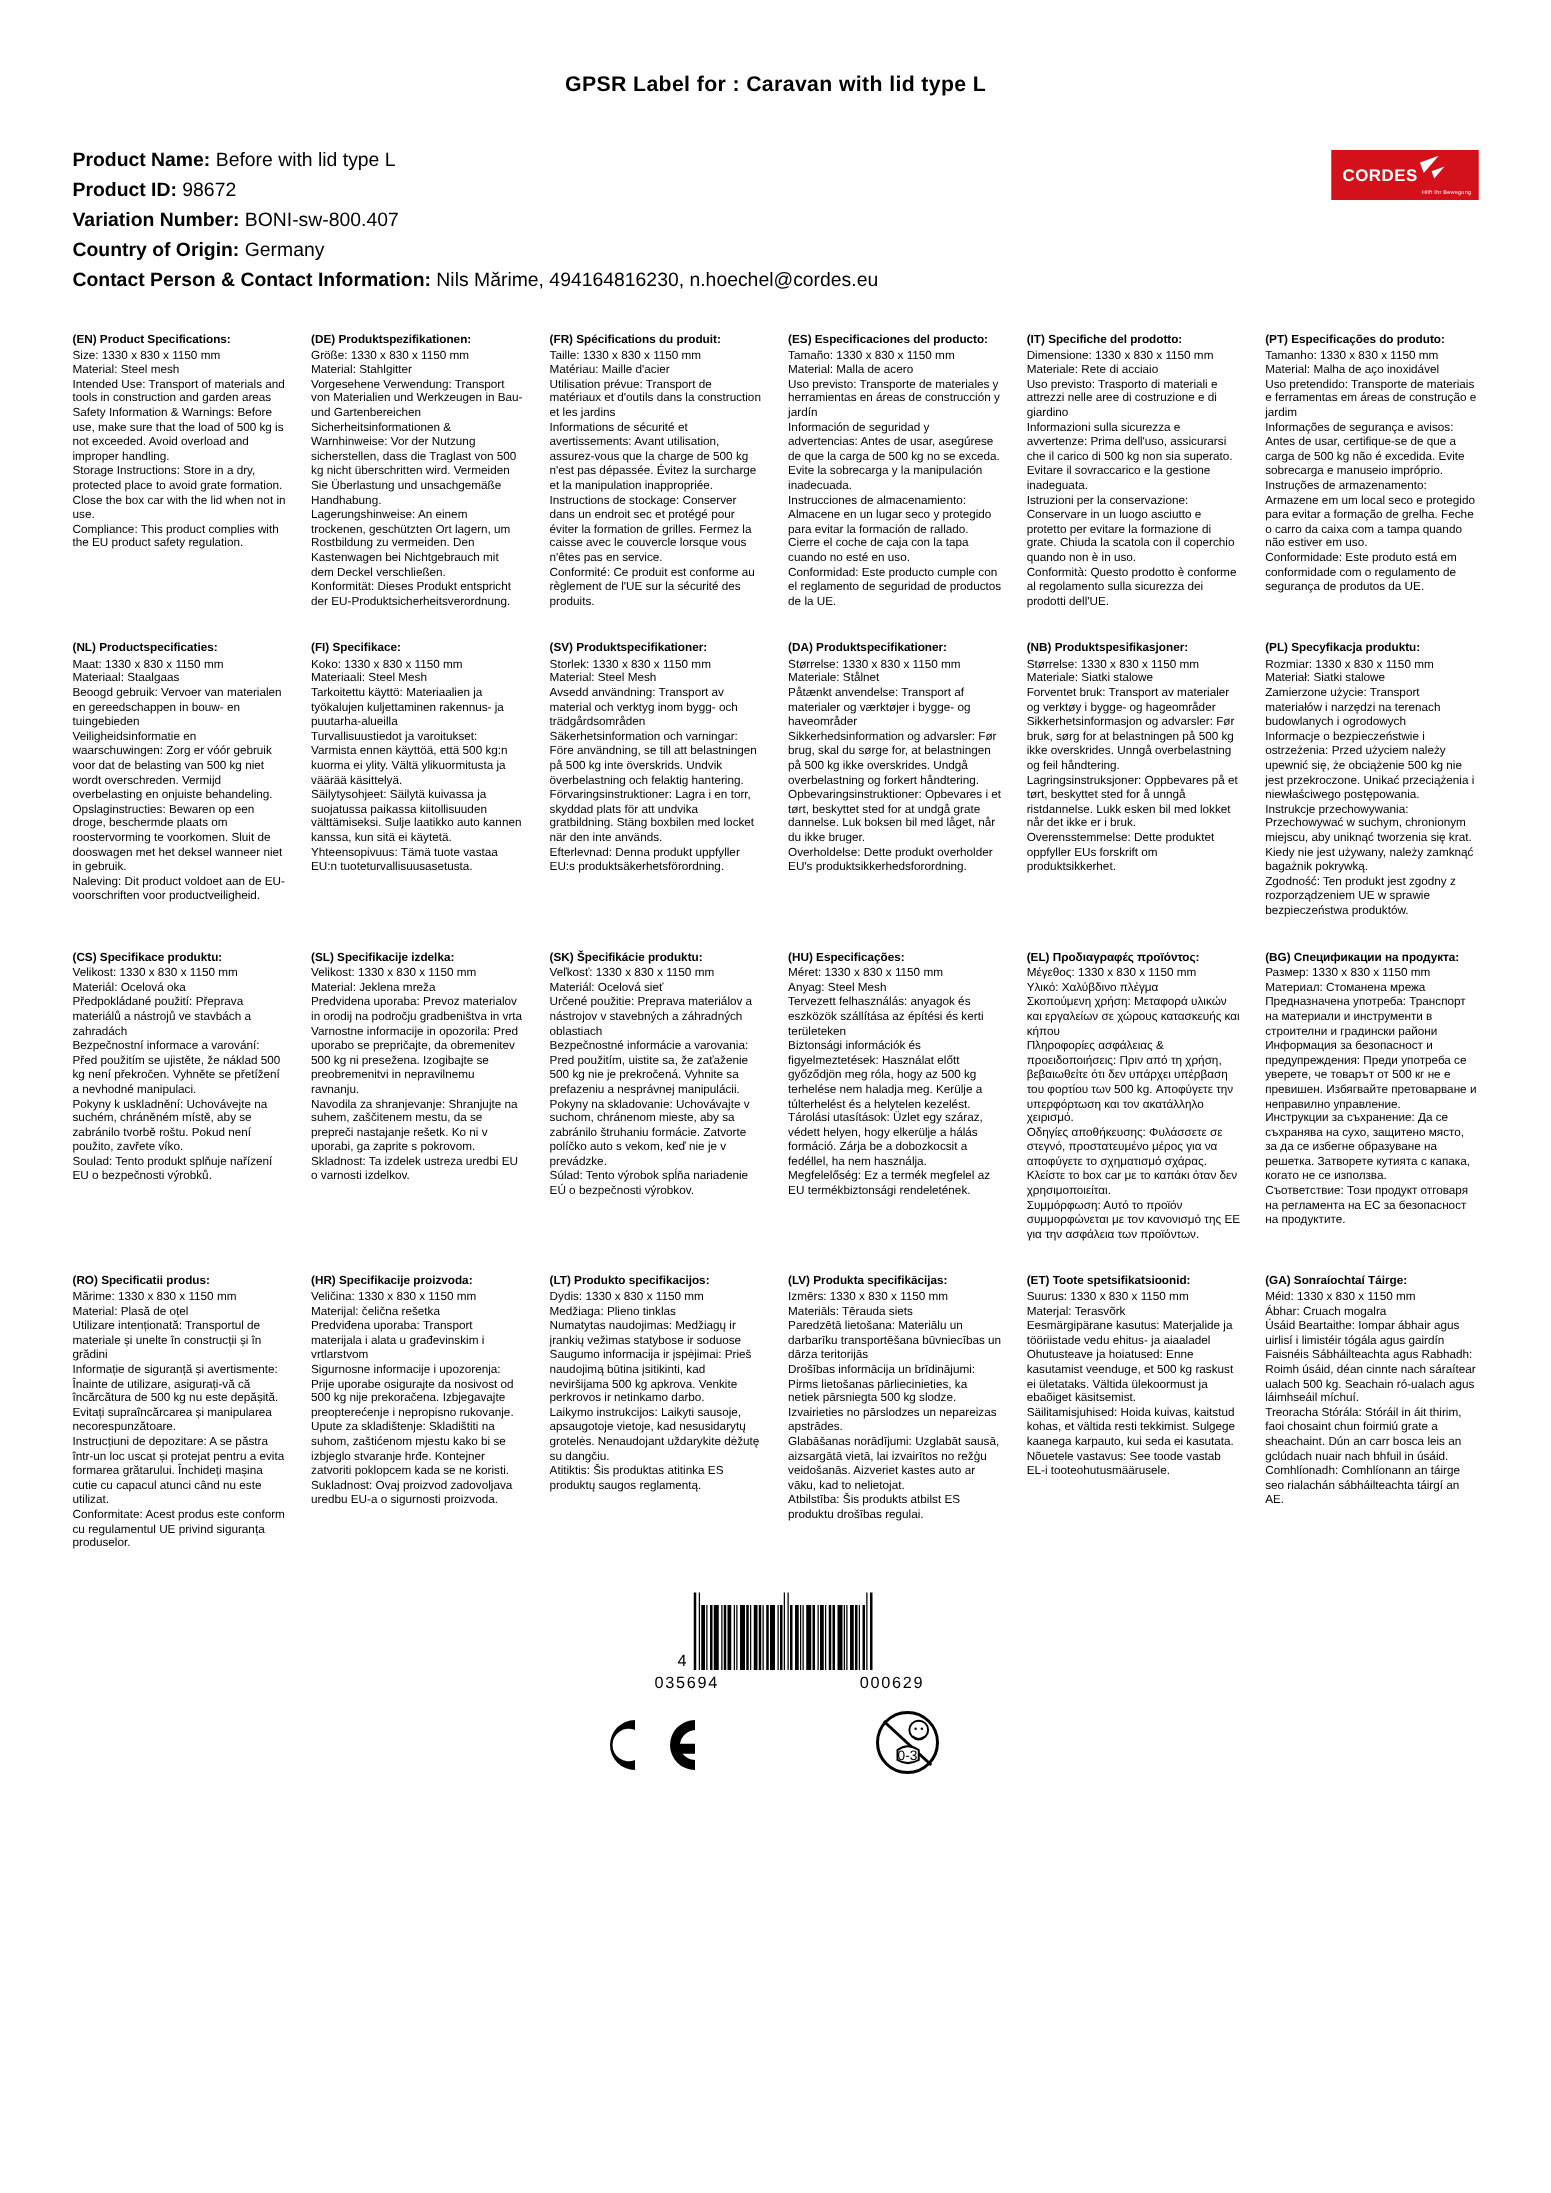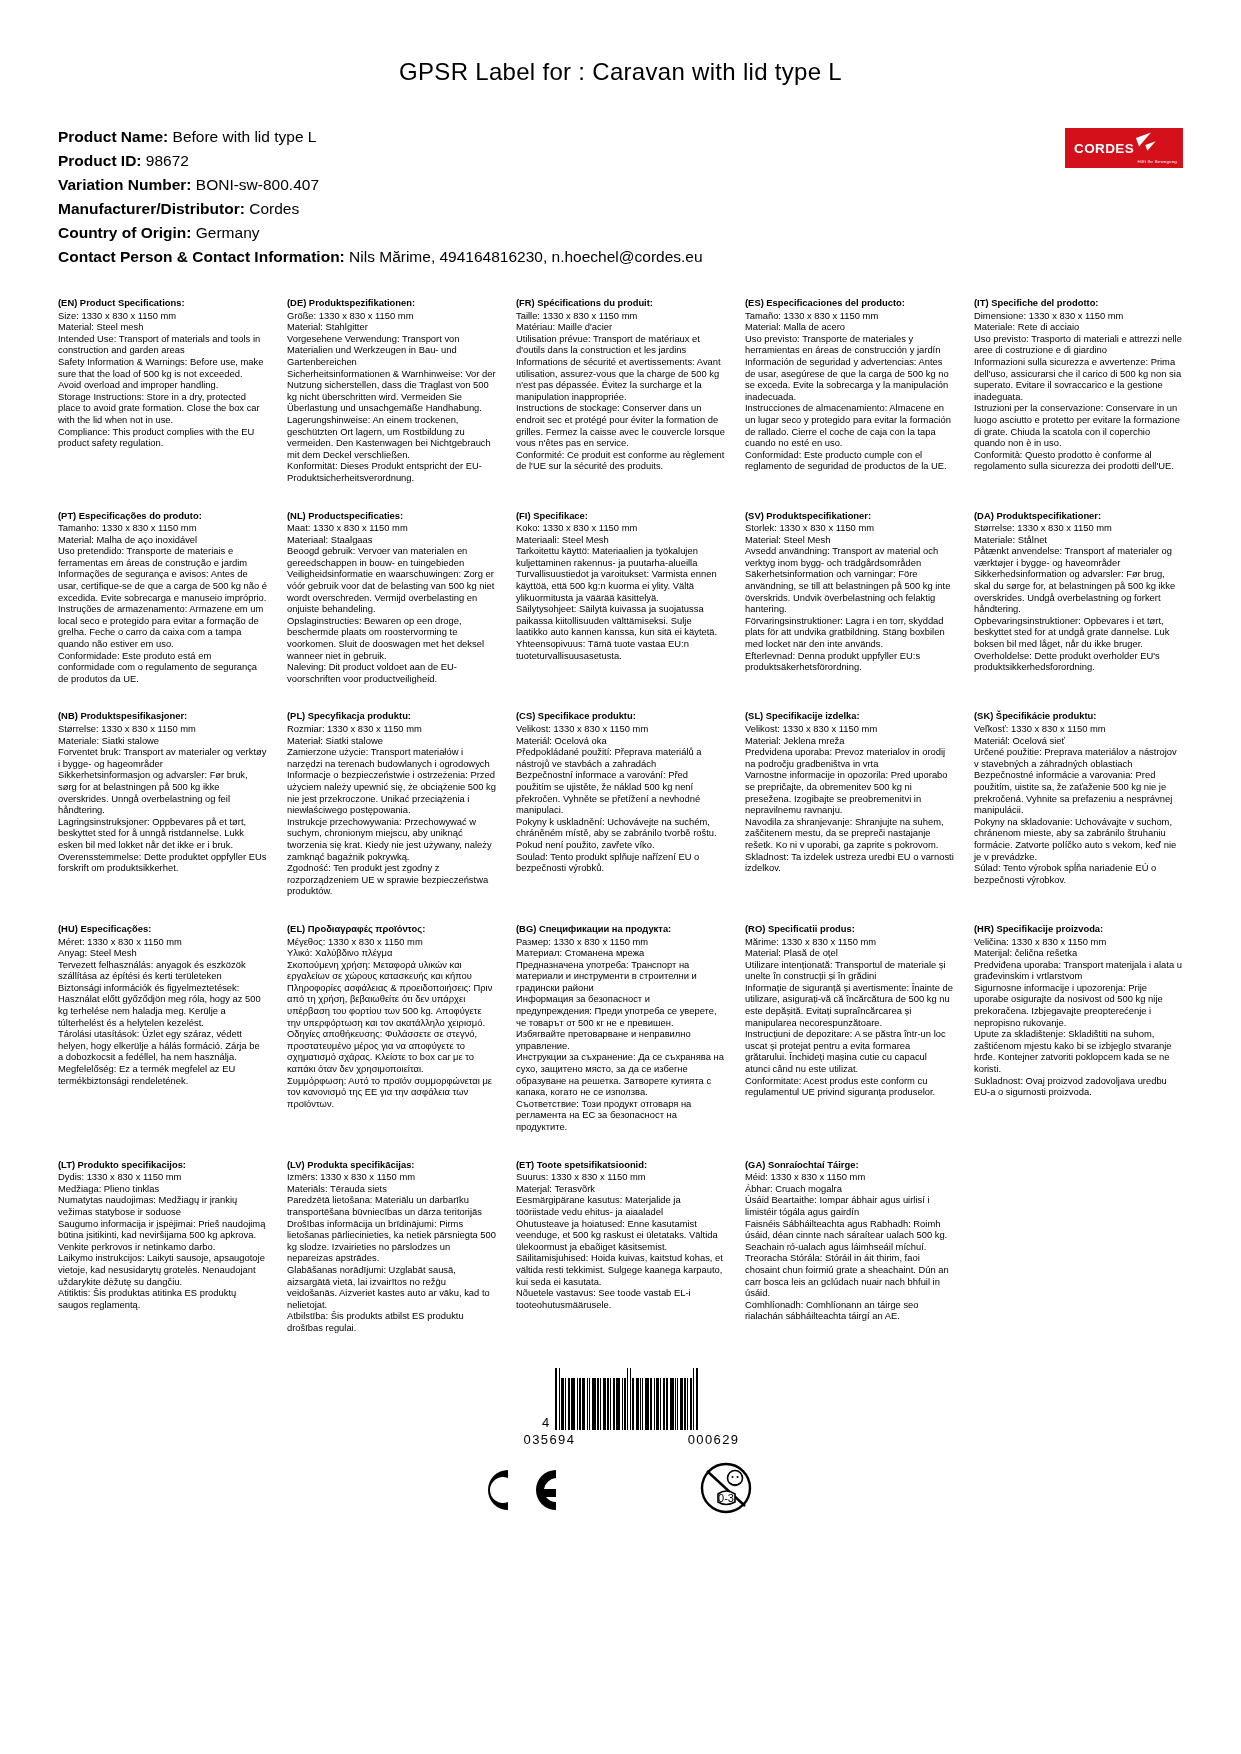--- a/index.html
+++ b/index.html
@@ -12,22 +12,22 @@
     color: #000000;
   }
   .page {
     width: 1241px;
     min-height: 1754px;
     padding: 44px 58px 20px 58px;
     position: relative;
   }
   .doc-title {
     text-align: center;
-    font-size: 24px;
-    font-weight: normal;
+    font-size: 17px;
+    font-weight: bold;
     letter-spacing: 0.3px;
     margin: 14px 0 40px 0;
   }
   .header-block {
     position: relative;
     margin-bottom: 30px;
   }
   .hdr-row {
     font-size: 15.5px;
     line-height: 21px;
@@ -76,21 +76,21 @@
     position: absolute;
     right: 6px;
     bottom: 4px;
     font-size: 4.4px;
     color: #ffffff;
     letter-spacing: 0.2px;
   }
 
   .spec-grid {
     display: grid;
-    grid-template-columns: repeat(5, 1fr);
+    grid-template-columns: repeat(6, 1fr);
     column-gap: 20px;
     row-gap: 26px;
   }
   .spec-cell {
     font-size: 9.4px;
     line-height: 11.6px;
     color: #000;
   }
   .spec-cell .lang-title {
     font-weight: bold;
@@ -162,24 +162,20 @@
       <span class="lbl">Product Name:</span>
       <span class="val">Before with lid type L</span>
     </div>
     <div class="hdr-row">
       <span class="lbl">Product ID:</span>
       <span class="val">98672</span>
     </div>
     <div class="hdr-row">
       <span class="lbl">Variation Number:</span>
       <span class="val">BONI-sw-800.407</span>
-    </div>
-    <div class="hdr-row">
-      <span class="lbl">Manufacturer/Distributor:</span>
-      <span class="val">Cordes</span>
     </div>
     <div class="hdr-row">
       <span class="lbl">Country of Origin:</span>
       <span class="val">Germany</span>
     </div>
     <div class="hdr-row">
       <span class="lbl">Contact Person &amp; Contact Information:</span>
       <span class="val">Nils Mărime, 494164816230, n.hoechel@cordes.eu</span>
     </div>
 

